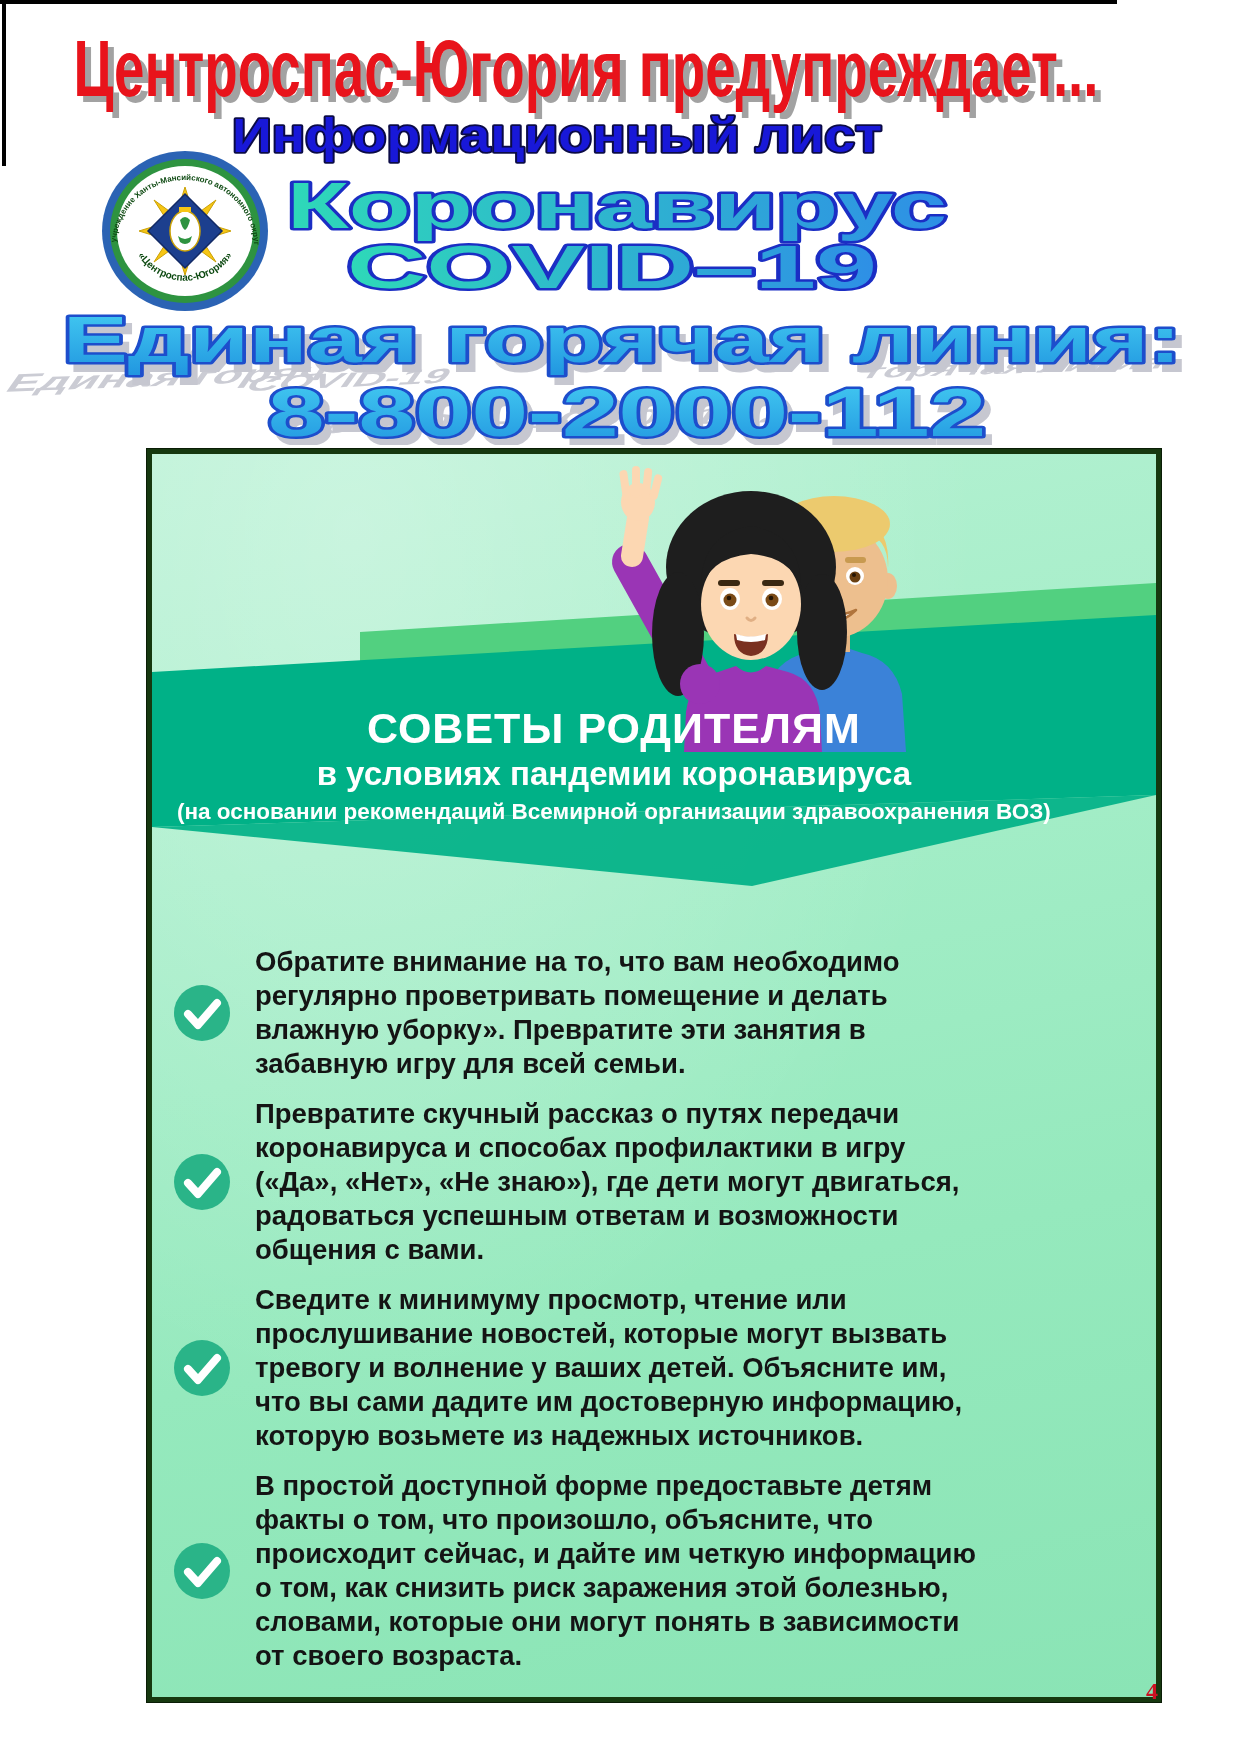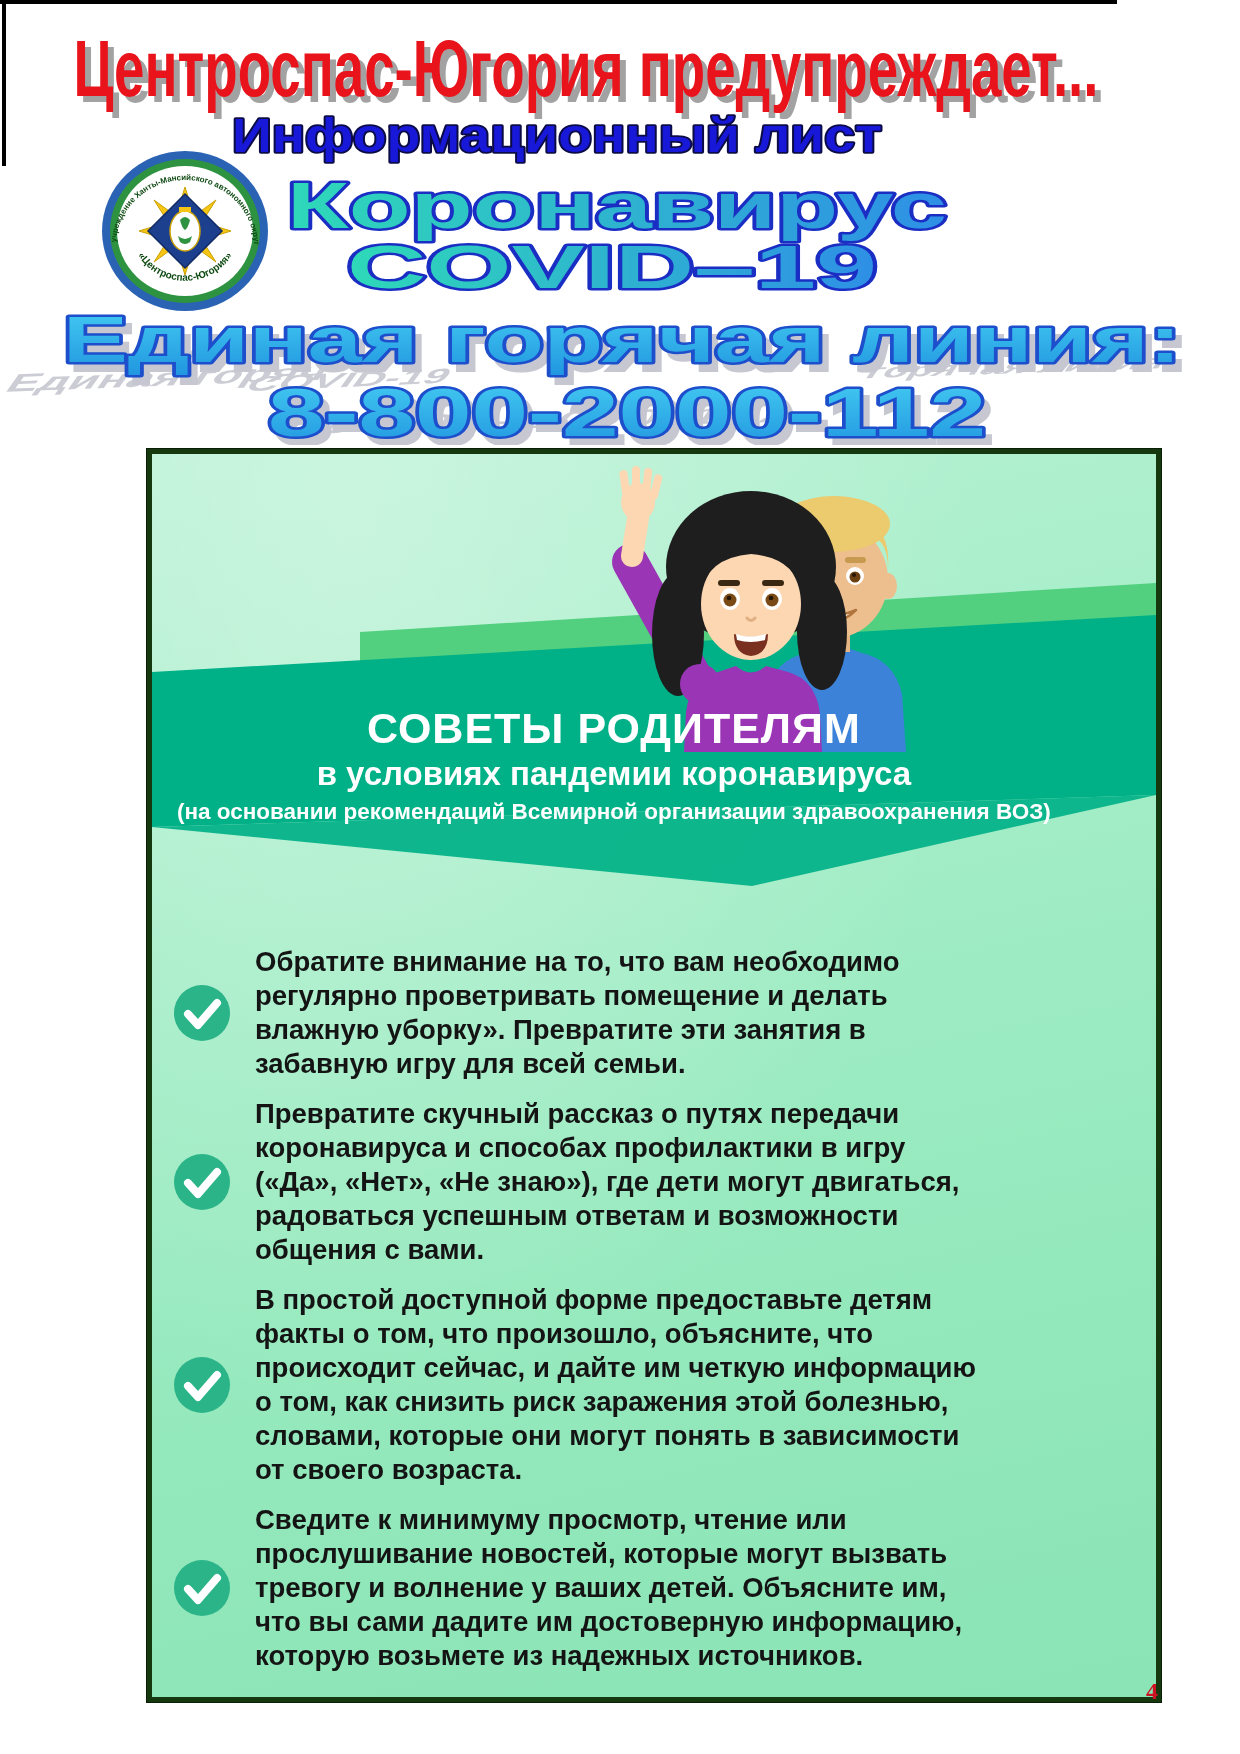--- a/index.html
+++ b/index.html
@@ -196,35 +196,35 @@
 коронавируса и способах профилактики в игру
 («Да», «Нет», «Не знаю»), где дети могут двигаться,
 радоваться успешным ответам и возможности
 общения с вами.</p>
       </div>
       <div class="advice-row">
         <svg class="check" width="58" height="58" viewBox="0 0 58 58">
           <circle cx="29" cy="29" r="28" fill="#2ab488"></circle>
           <path d="M15 30 L25 41 L44 19" stroke="#ffffff" stroke-width="8" fill="none" stroke-linecap="round" stroke-linejoin="round"></path>
         </svg>
+        <p class="advice-text">Сведите к минимуму просмотр, чтение или
+прослушивание новостей, которые могут вызвать
+тревогу и волнение у ваших детей. Объясните им,
+что вы сами дадите им достоверную информацию,
+которую возьмете из надежных источников.</p>
+      </div>
+      <div class="advice-row">
+        <svg class="check" width="58" height="58" viewBox="0 0 58 58">
+          <circle cx="29" cy="29" r="28" fill="#2ab488"></circle>
+          <path d="M15 30 L25 41 L44 19" stroke="#ffffff" stroke-width="8" fill="none" stroke-linecap="round" stroke-linejoin="round"></path>
+        </svg>
         <p class="advice-text">В простой доступной форме предоставьте детям
 факты о том, что произошло, объясните, что
 происходит сейчас, и дайте им четкую информацию
 о том, как снизить риск заражения этой болезнью,
 словами, которые они могут понять в зависимости
 от своего возраста.</p>
       </div>
-      <div class="advice-row">
-        <svg class="check" width="58" height="58" viewBox="0 0 58 58">
-          <circle cx="29" cy="29" r="28" fill="#2ab488"></circle>
-          <path d="M15 30 L25 41 L44 19" stroke="#ffffff" stroke-width="8" fill="none" stroke-linecap="round" stroke-linejoin="round"></path>
-        </svg>
-        <p class="advice-text">Сведите к минимуму просмотр, чтение или
-прослушивание новостей, которые могут вызвать
-тревогу и волнение у ваших детей. Объясните им,
-что вы сами дадите им достоверную информацию,
-которую возьмете из надежных источников.</p>
-      </div>
     </div>
   </div>
 
   <div id="page-number">4</div>
 </div>
 
 </body></html>

